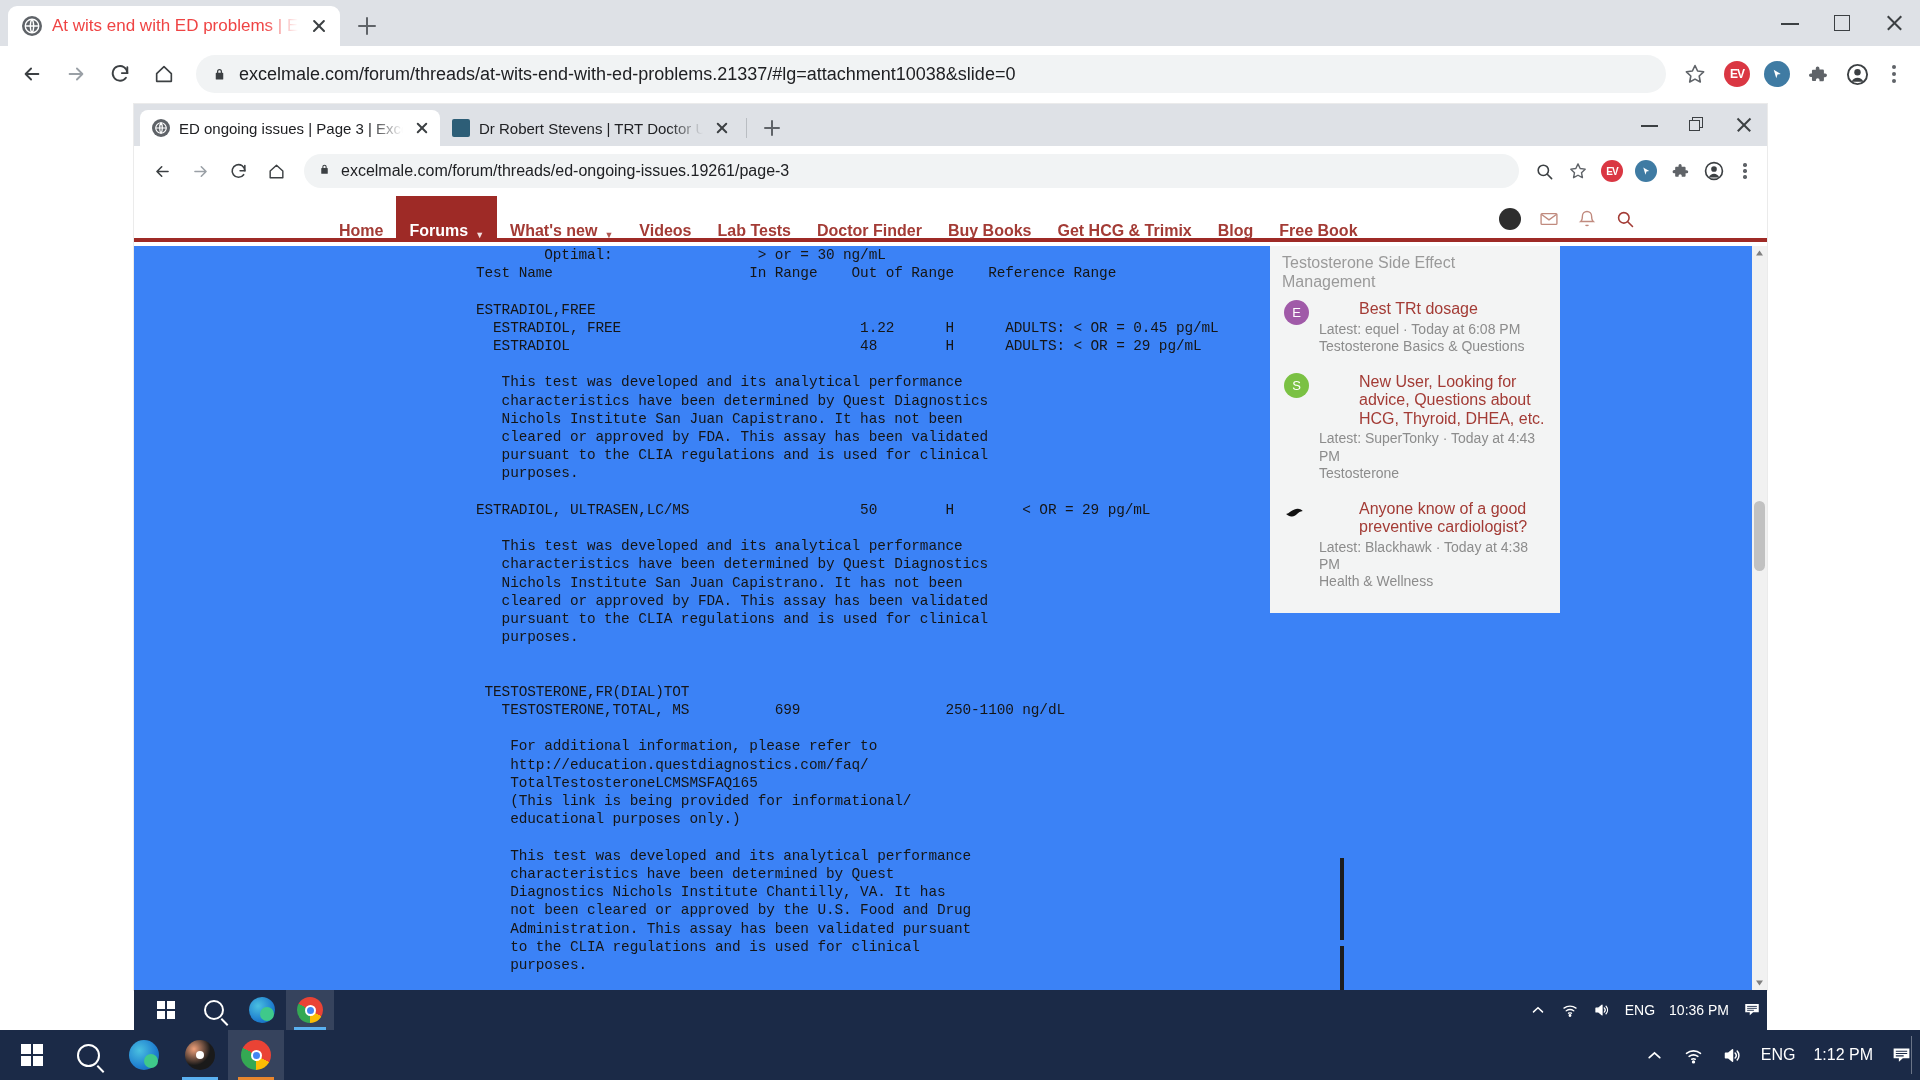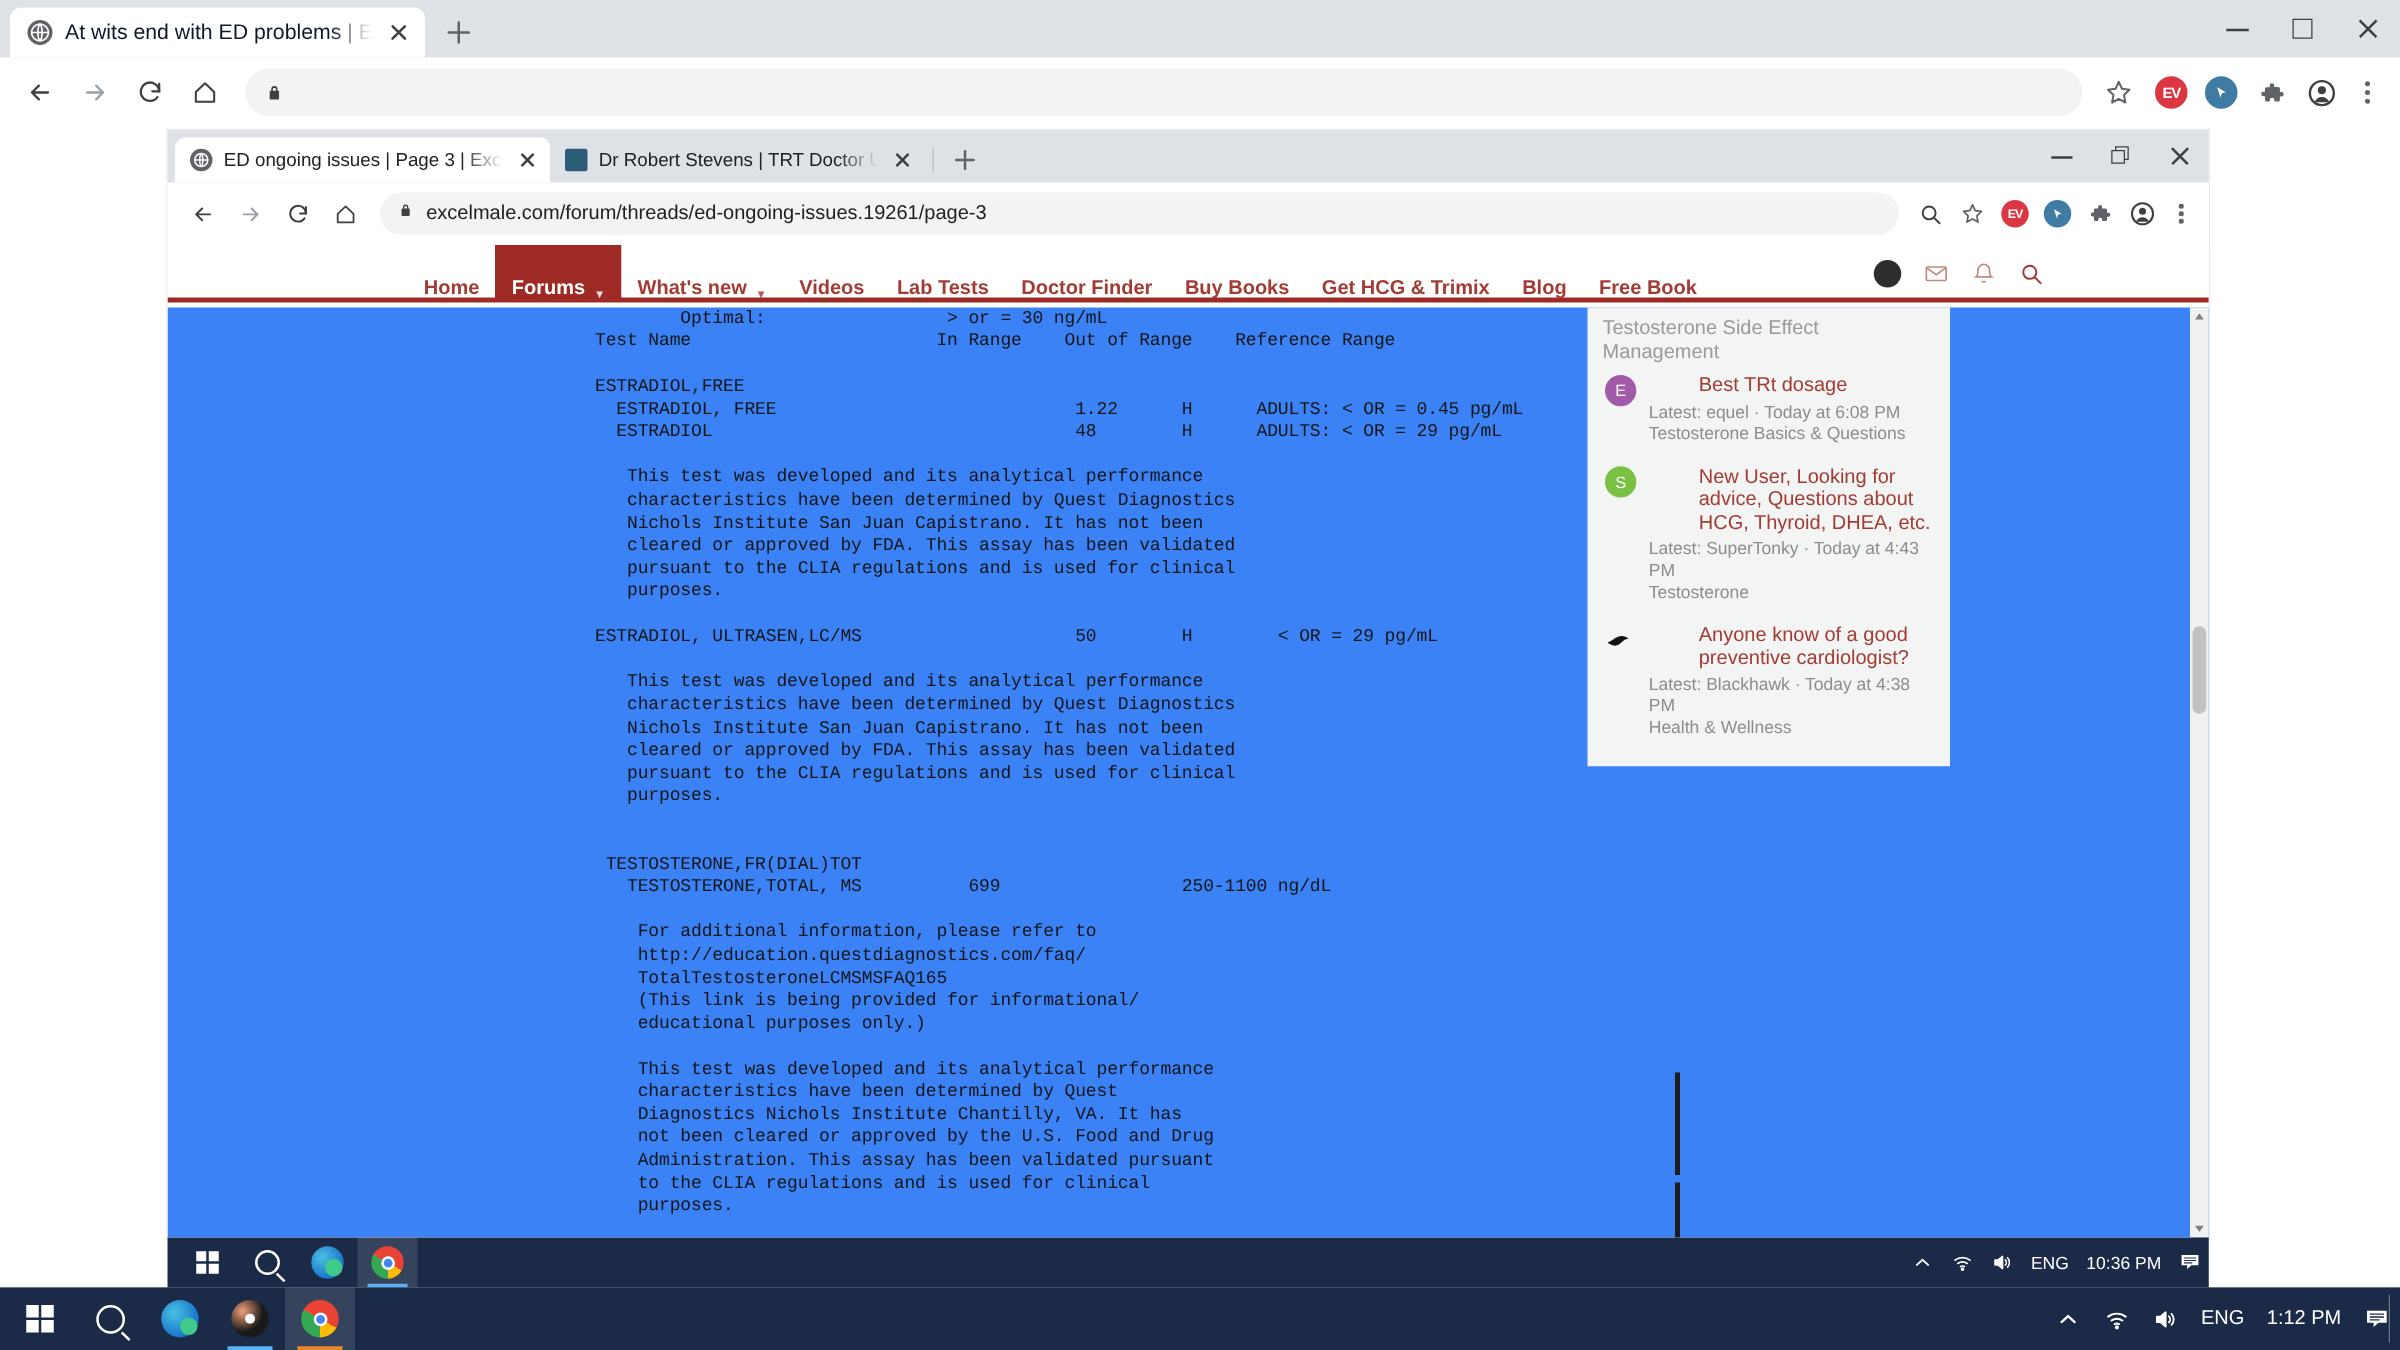--- a/index.html
+++ b/index.html
@@ -23,21 +23,21 @@
     padding: 0 10px 0 14px; border-radius: 9px 9px 0 0;
     background: #fff; position: relative; min-width: 240px; max-width: 340px;
   }
   .tab .favicon {
     width: 20px; height: 20px; border-radius: 50%;
     background: #5f6368; position: relative; flex: 0 0 auto;
     display: flex; align-items: center; justify-content: center;
   }
   .tab .favicon svg { width: 18px; height: 18px; }
   .tab-title {
-    font-size: 17px; color: #0f172a; white-space: nowrap;
+    font-size: 17px; color: #ef4444; white-space: nowrap;
     overflow: hidden; flex: 1 1 auto;
     -webkit-mask-image: linear-gradient(to right, #000 86%, transparent 100%);
     mask-image: linear-gradient(to right, #000 86%, transparent 100%);
   }
   .tab-close { width: 22px; height: 22px; flex: 0 0 auto; position: relative; }
   .tab-close::before, .tab-close::after {
     content: ""; position: absolute; left: 3px; top: 10px; width: 16px; height: 2.2px;
     background: #3c4043; border-radius: 1px;
   }
   .tab-close::before { transform: rotate(45deg); }
@@ -283,20 +283,21 @@
           <path d="M4 11.5 12 4l8 7.5V20H4z"></path>
         </svg>
     </div>
 
     <div class="urlbox">
       <span class="lock">
         <svg viewBox="0 0 24 24" fill="#3c4043">
             <path d="M17 9h-1V7a4 4 0 0 0-8 0v2H7a1 1 0 0 0-1 1v9a1 1 0 0 0 1 1h10a1 1 0 0 0 1-1v-9a1 1 0 0 0-1-1zm-7-2a2 2 0 0 1 4 0v2h-4z"></path>
           </svg>
       </span>
+      <span class="url-text">excelmale.com/forum/threads/at-wits-end-with-ed-problems.21337/#lg=attachment10038&amp;slide=0</span>
     </div>
 
     <div class="url-star">
       <svg viewBox="0 0 24 24" fill="none" stroke="#5f6368" stroke-width="1.6" stroke-linejoin="round" style="width:24px;height:24px">
           <path d="M12 3.5l2.6 5.5 6 .8-4.4 4.2 1.1 6-5.3-2.9-5.3 2.9 1.1-6L3.4 9.8l6-.8z"></path>
         </svg>
     </div>
 
     <div class="tb-icons">
       <div class="tb-ico">

